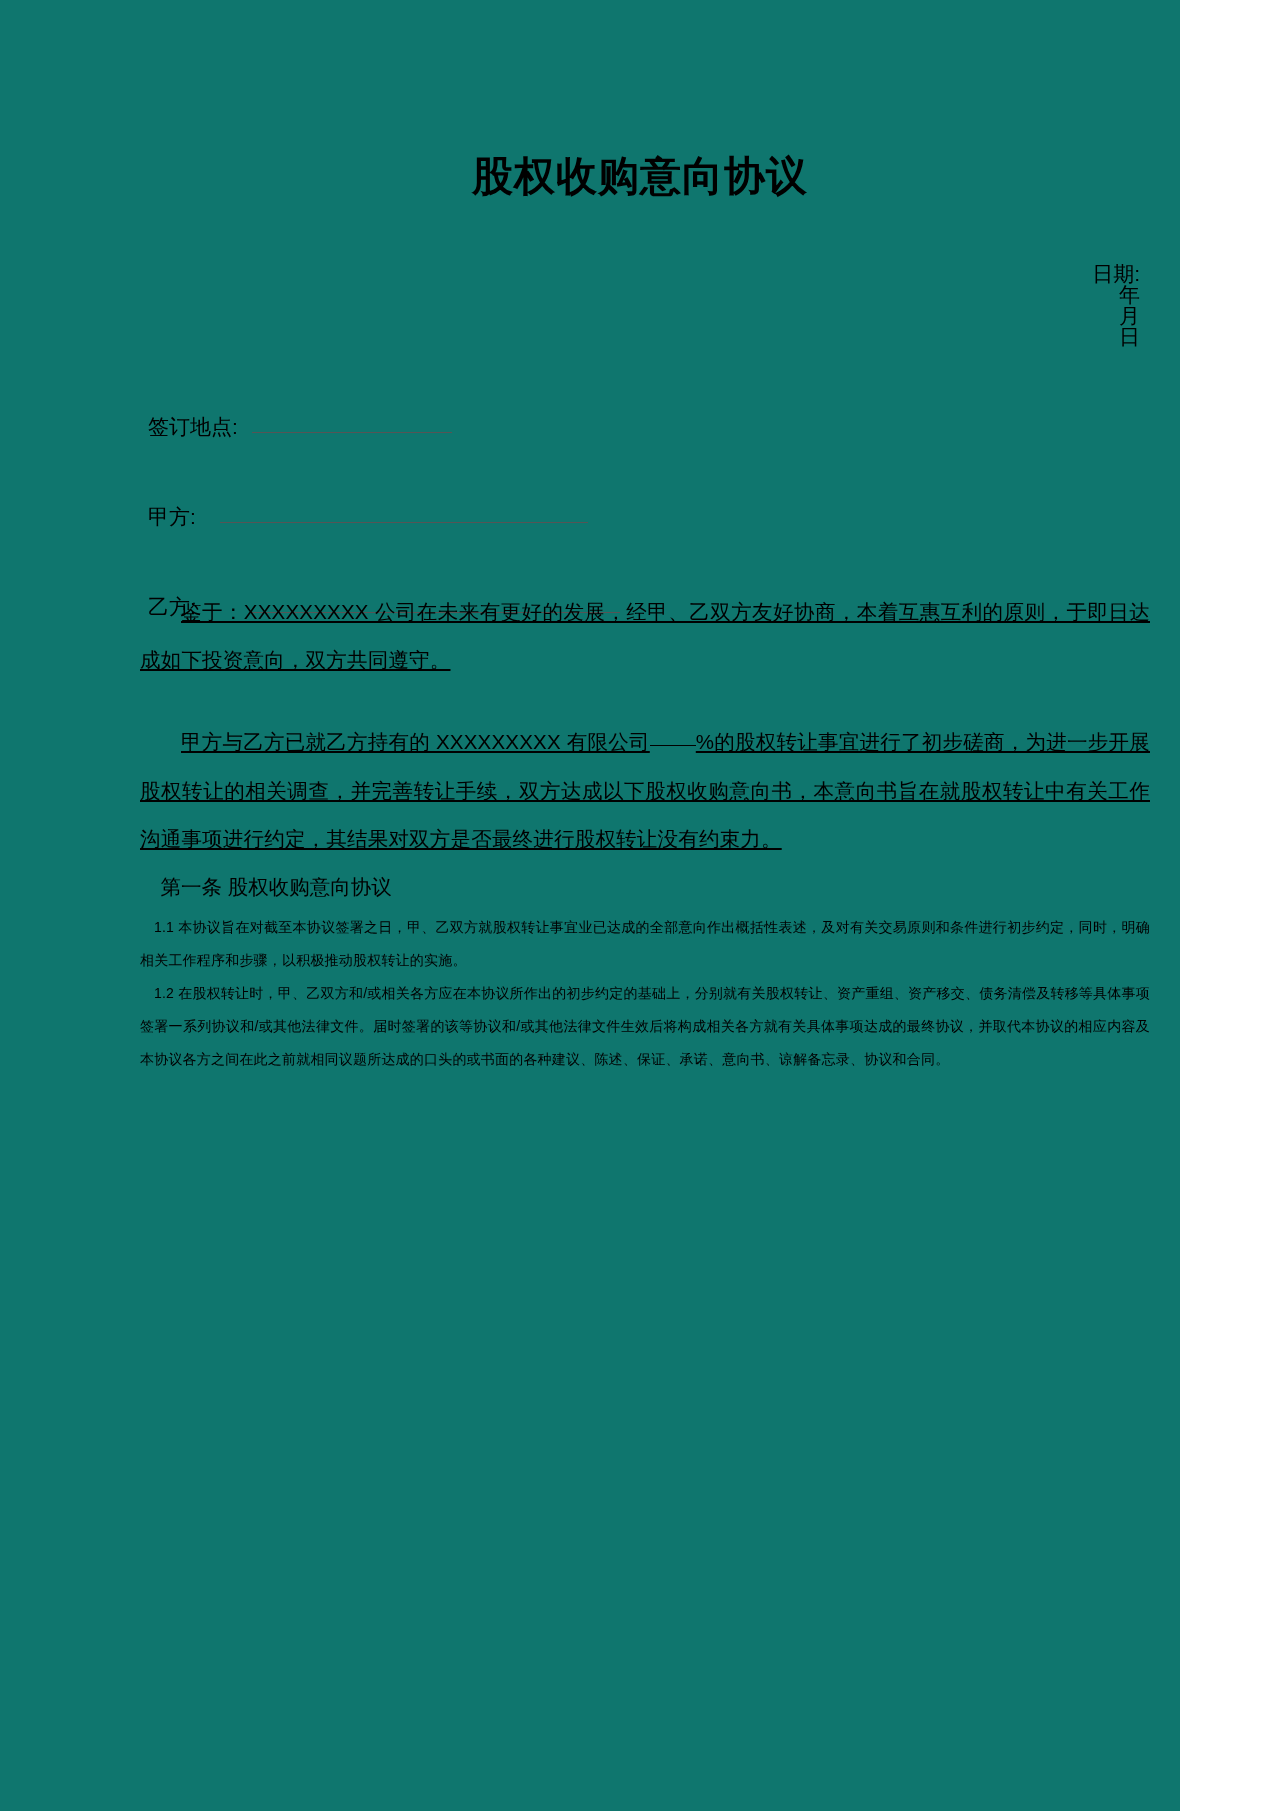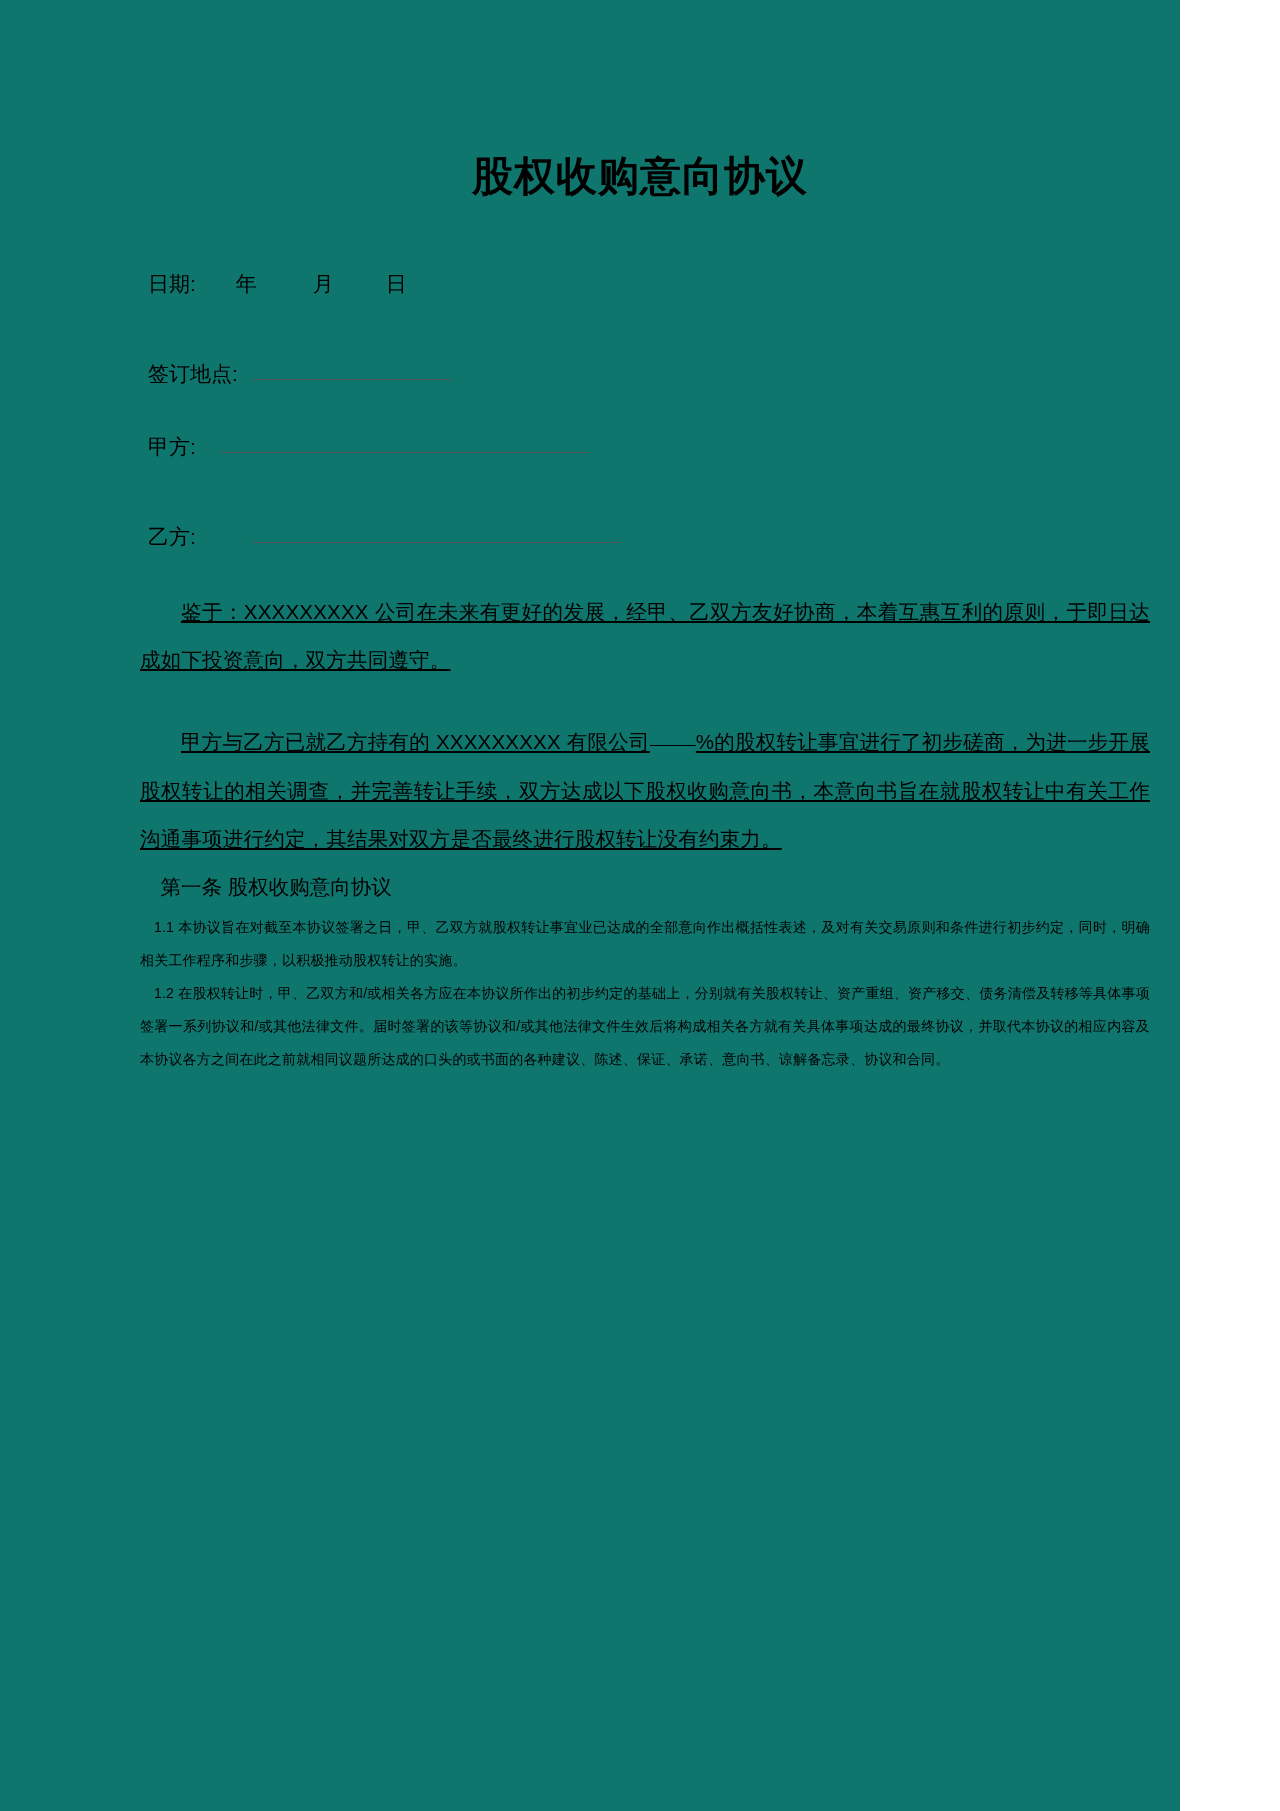--- a/index.html
+++ b/index.html
@@ -52,23 +52,23 @@
     top: 255px;
     width: 1000px;
   }
   .form-row {
     display: flex;
     align-items: flex-end;
     font-size: 21px;
     line-height: 1.0;
     white-space: pre;
   }
-  .form-row.date     { margin-top: 18px;  }
+  .form-row.date     { margin-top: 8px; flex-direction: column;  }
   .form-row.place    { margin-top: 69px; text-align: right; }
-  .form-row.partya   { margin-top: 52px; }
+  .form-row.partya   { margin-top: 69px; }
   .form-row.partyb   { margin-top: 69px; gap: 32px; }
 
   .form-label {
     font-size: 21px;
     white-space: pre;
     padding-left: 8px;
   }
   .blank-line {
     display: inline-block;
     border-bottom: 1.6px solid #555555;

